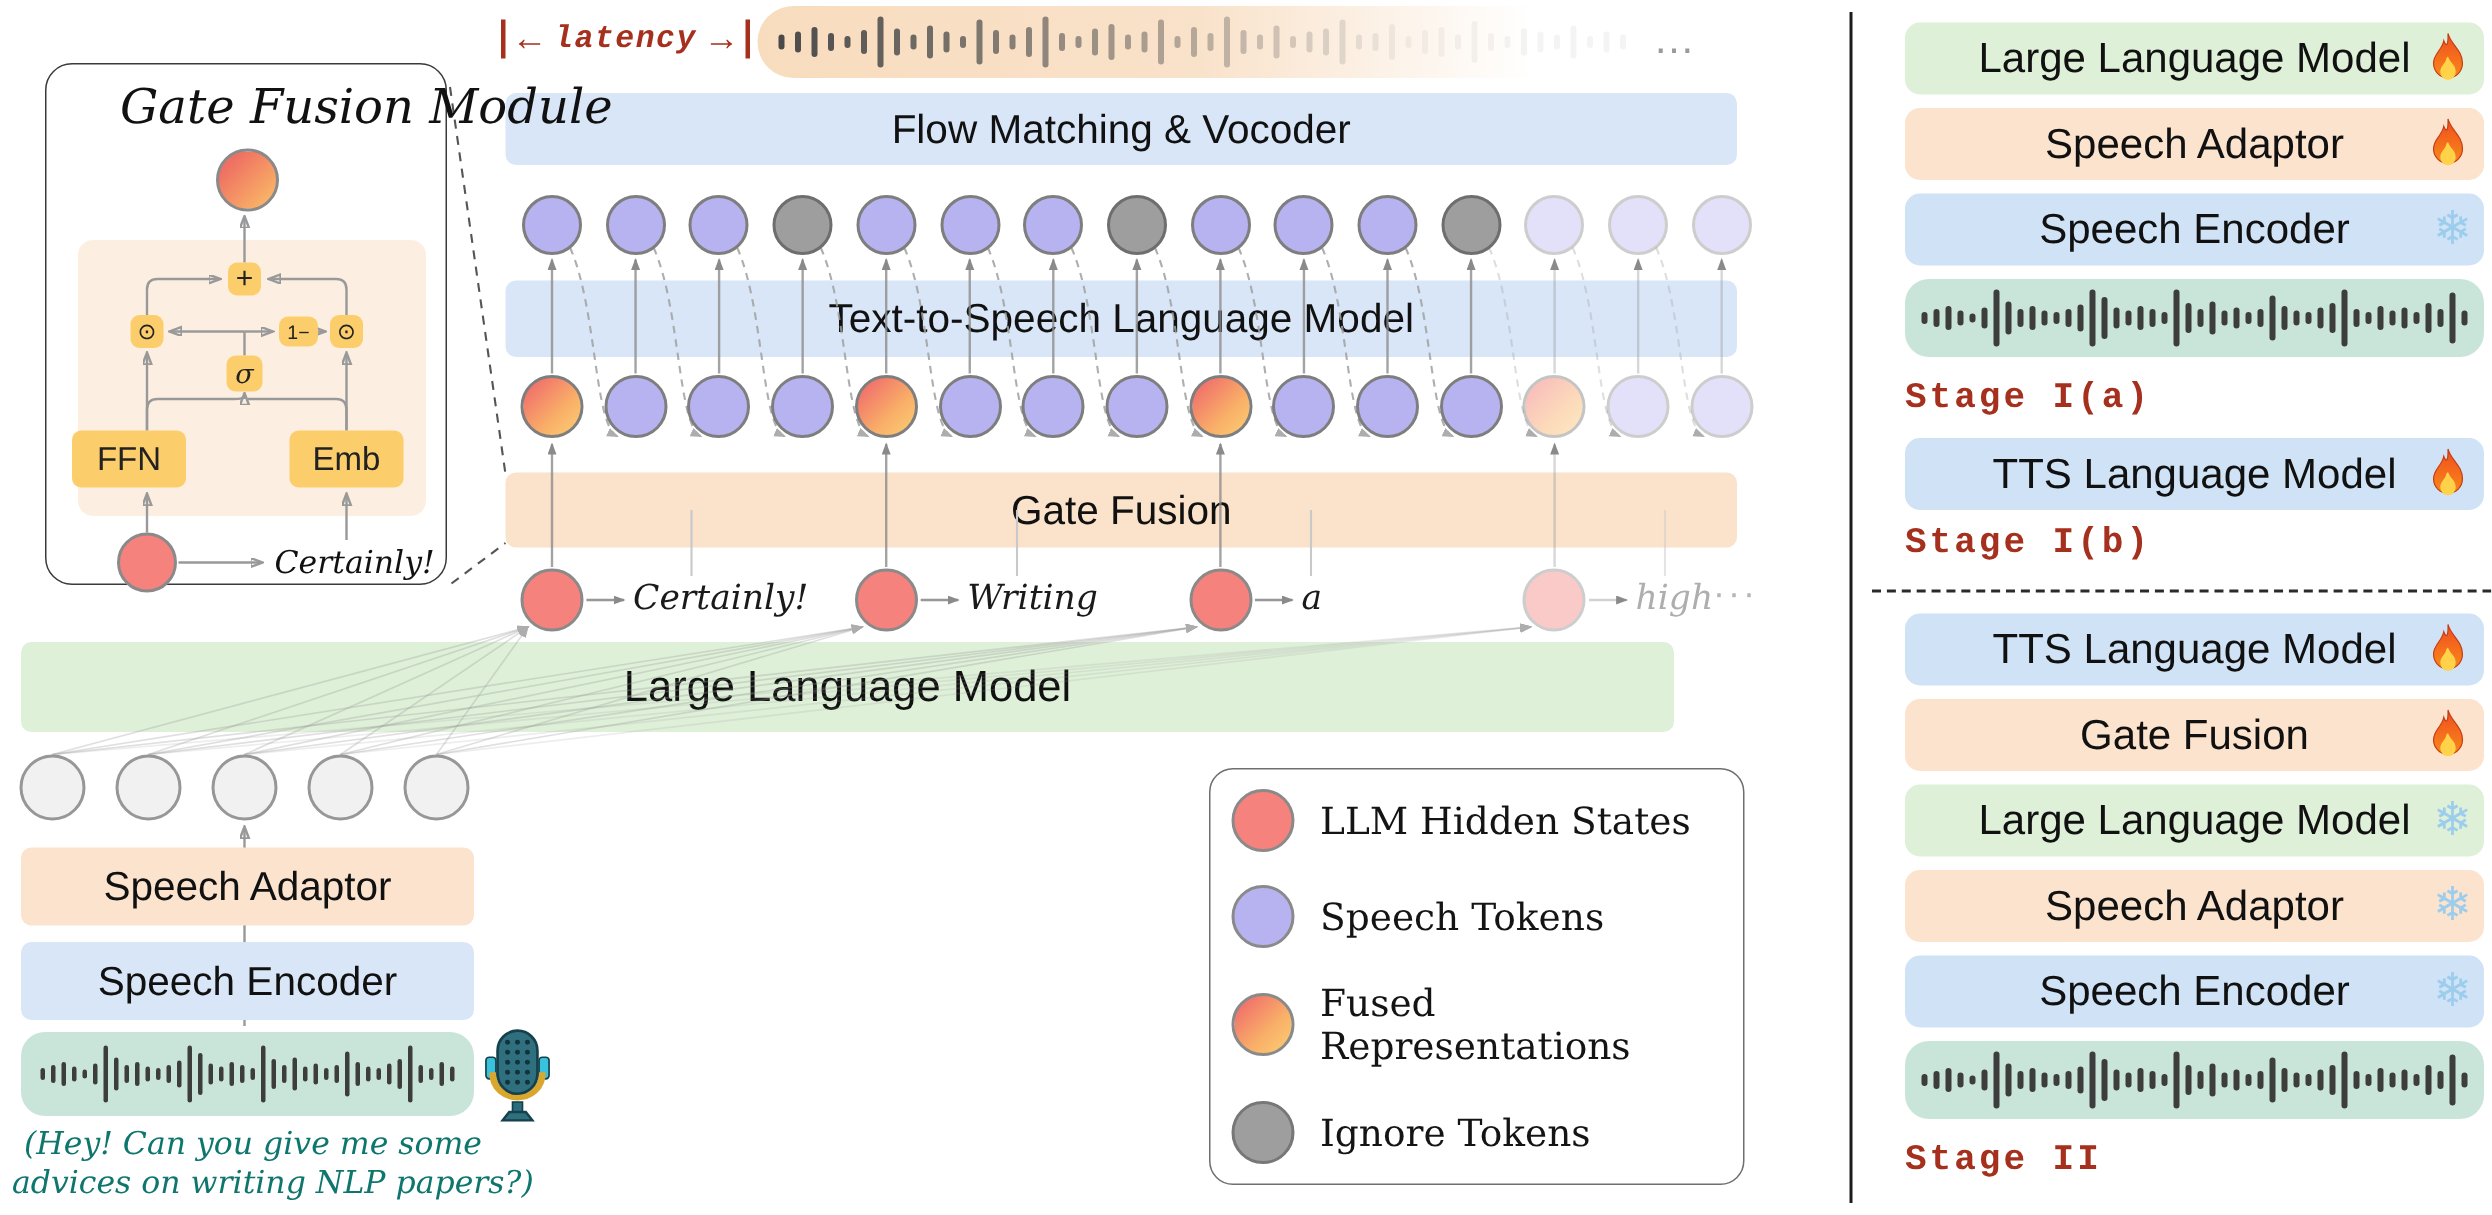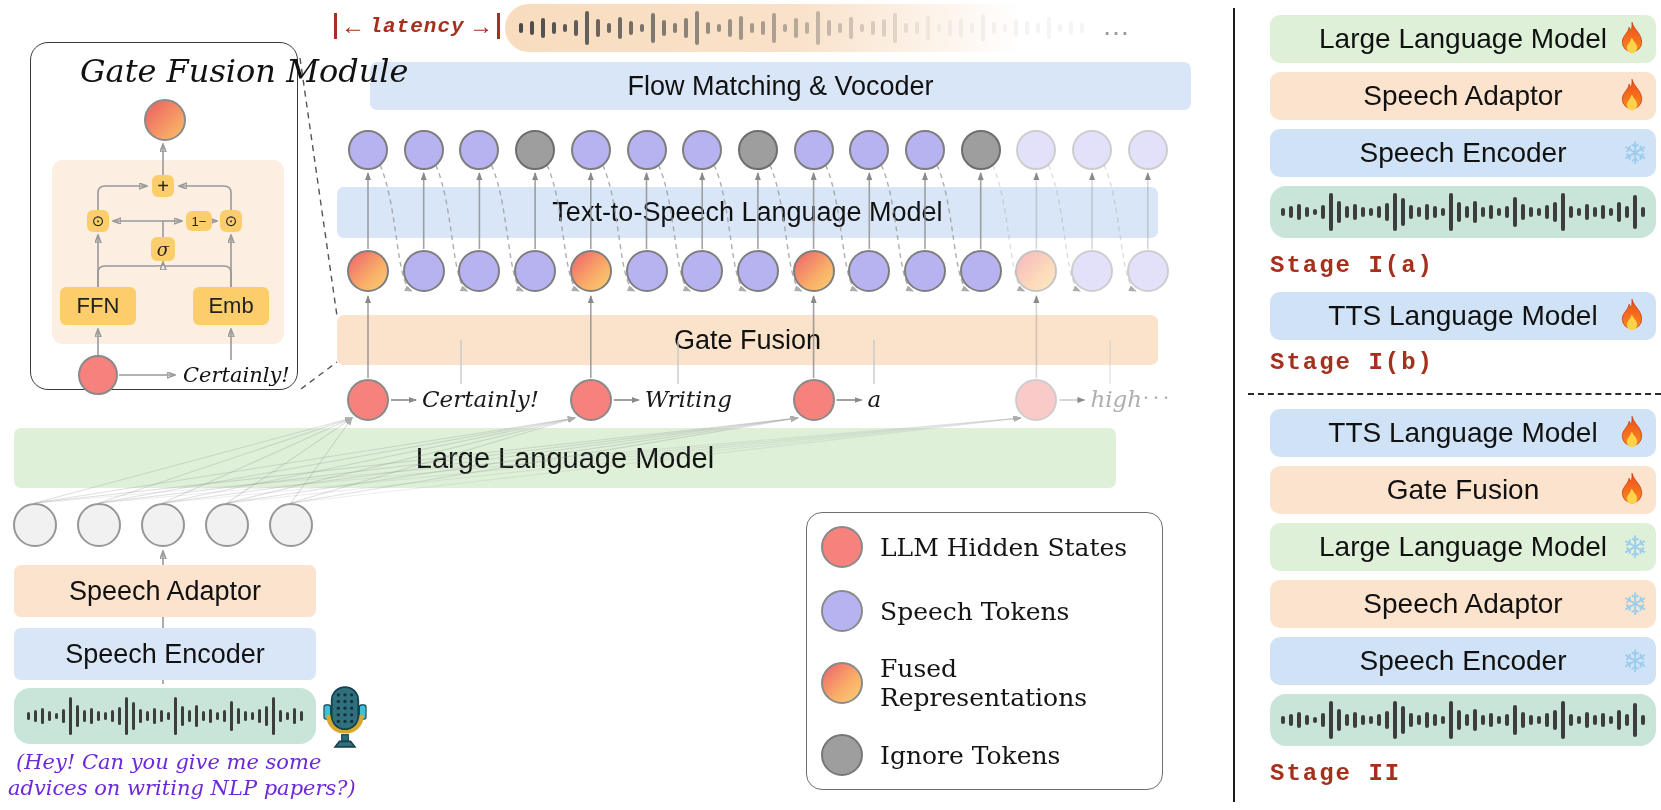--- a/index.html
+++ b/index.html
@@ -83,21 +83,21 @@
   .stage-wave{position:absolute;left:1270px;width:386px;height:52px;border-radius:16px;
      background:#c9e5d9;z-index:3;}
   .stage-label{position:absolute;left:1270px;width:386px;text-align:left;
      font-family:"Liberation Mono",monospace;font-weight:bold;font-size:24px;letter-spacing:2px;
      color:#a5301d;z-index:3;}
   .stage-divider{position:absolute;left:1248px;width:413px;border-top:2.4px dashed #2a2a2a;z-index:3;}
   .flame{width:32px;height:36px;}
   .snow{font-family:"DejaVu Sans",sans-serif;font-size:31px;color:#9ccdec;line-height:1;}
   
   .caption{position:absolute;font-family:"DejaVu Serif",serif;font-style:italic;font-size:21px;
-     color:#6d28d9;z-index:3;}
+     color:#0f766e;z-index:3;}
 </style>
 </head>
 <body>
 
 <svg width="0" height="0" style="position:absolute">
   <defs>
     <linearGradient id="flameGrad" x1="0" y1="0" x2="0" y2="1">
       <stop offset="0" stop-color="#ef4d1f"></stop>
         <stop offset="1" stop-color="#f9891b"></stop>
     </linearGradient>
@@ -136,21 +136,21 @@
 
   <div class="inset-box"></div>
   <div class="inset-title">Gate Fusion Module</div>
   <div class="inset-panel"></div>
   <div class="circle grad-circle" style="left:144px;top:99px;width:42px;height:42px;"></div>
   <div class="ybox" style="left:152px;top:175px;width:22px;height:22px;font-size:20px;">+</div>
   <div class="ybox" style="left:87px;top:210px;width:22px;height:22px;font-size:15px;">⊙</div>
   <div class="ybox" style="left:186px;top:211px;width:26px;height:20px;font-size:13px;">1−</div>
   <div class="ybox" style="left:220px;top:210px;width:22px;height:22px;font-size:15px;">⊙</div>
   <div class="ybox" style="left:151px;top:237px;width:24px;height:24px;font-size:18px;font-family:'DejaVu Serif',serif;font-style:italic;">σ</div>
-  <div class="ybox" style="left:60px;top:287px;width:76px;height:38px;font-size:22px;">FFN</div>
+  <div class="ybox" style="left:48px;top:287px;width:76px;height:38px;font-size:22px;">FFN</div>
   <div class="ybox" style="left:193px;top:287px;width:76px;height:38px;font-size:22px;">Emb</div>
   <div class="circle red-circle" style="left:78px;top:355px;width:40px;height:40px;"></div>
   <div class="inset-word" style="left:183px;top:363px;">Certainly!</div>
 
   <div class="latency">
     <span class="tick"></span>
     <span class="arr">←</span>
     <span class="ltxt">latency</span>
     <span class="arr">→</span>
     <span class="tick"></span>
@@ -206,21 +206,21 @@
         <span class="wv" style="height: 14px; opacity: 0.06;"></span>
         <span class="wv" style="height: 10px; opacity: 0.06;"></span>
         <span class="wv" style="height: 22px; opacity: 0.06;"></span>
         <span class="wv" style="height: 8px; opacity: 0.06;"></span>
         <span class="wv" style="height: 14px; opacity: 0.06;"></span>
         <span class="wv" style="height: 10px; opacity: 0.06;"></span>
       </div>
   </div>
   <div class="ellip" style="left:1102px;top:10px;">…</div>
 
-  <div class="bar" style="left:337px;top:62px;width:821px;height:48px;background:#d9e6f7;margin-left:33px;">
+  <div class="bar" style="left:337px;top:62px;width:821px;height:48px;background:#d9e6f7;">
     <span>Flow Matching &amp; Vocoder</span>
   </div>
   <div class="bar" style="left:337px;top:187px;width:821px;height:51px;background:#d9e6f7;">
     <span>Text-to-Speech Language Model</span>
   </div>
   <div class="bar" style="left:337px;top:315px;width:821px;height:50px;background:#fae2cb;">
     <span>Gate Fusion</span>
   </div>
   <div class="bar big" style="left:14px;top:428px;width:1102px;height:60px;background:#def0d8;">
     <span>Large Language Model</span>

